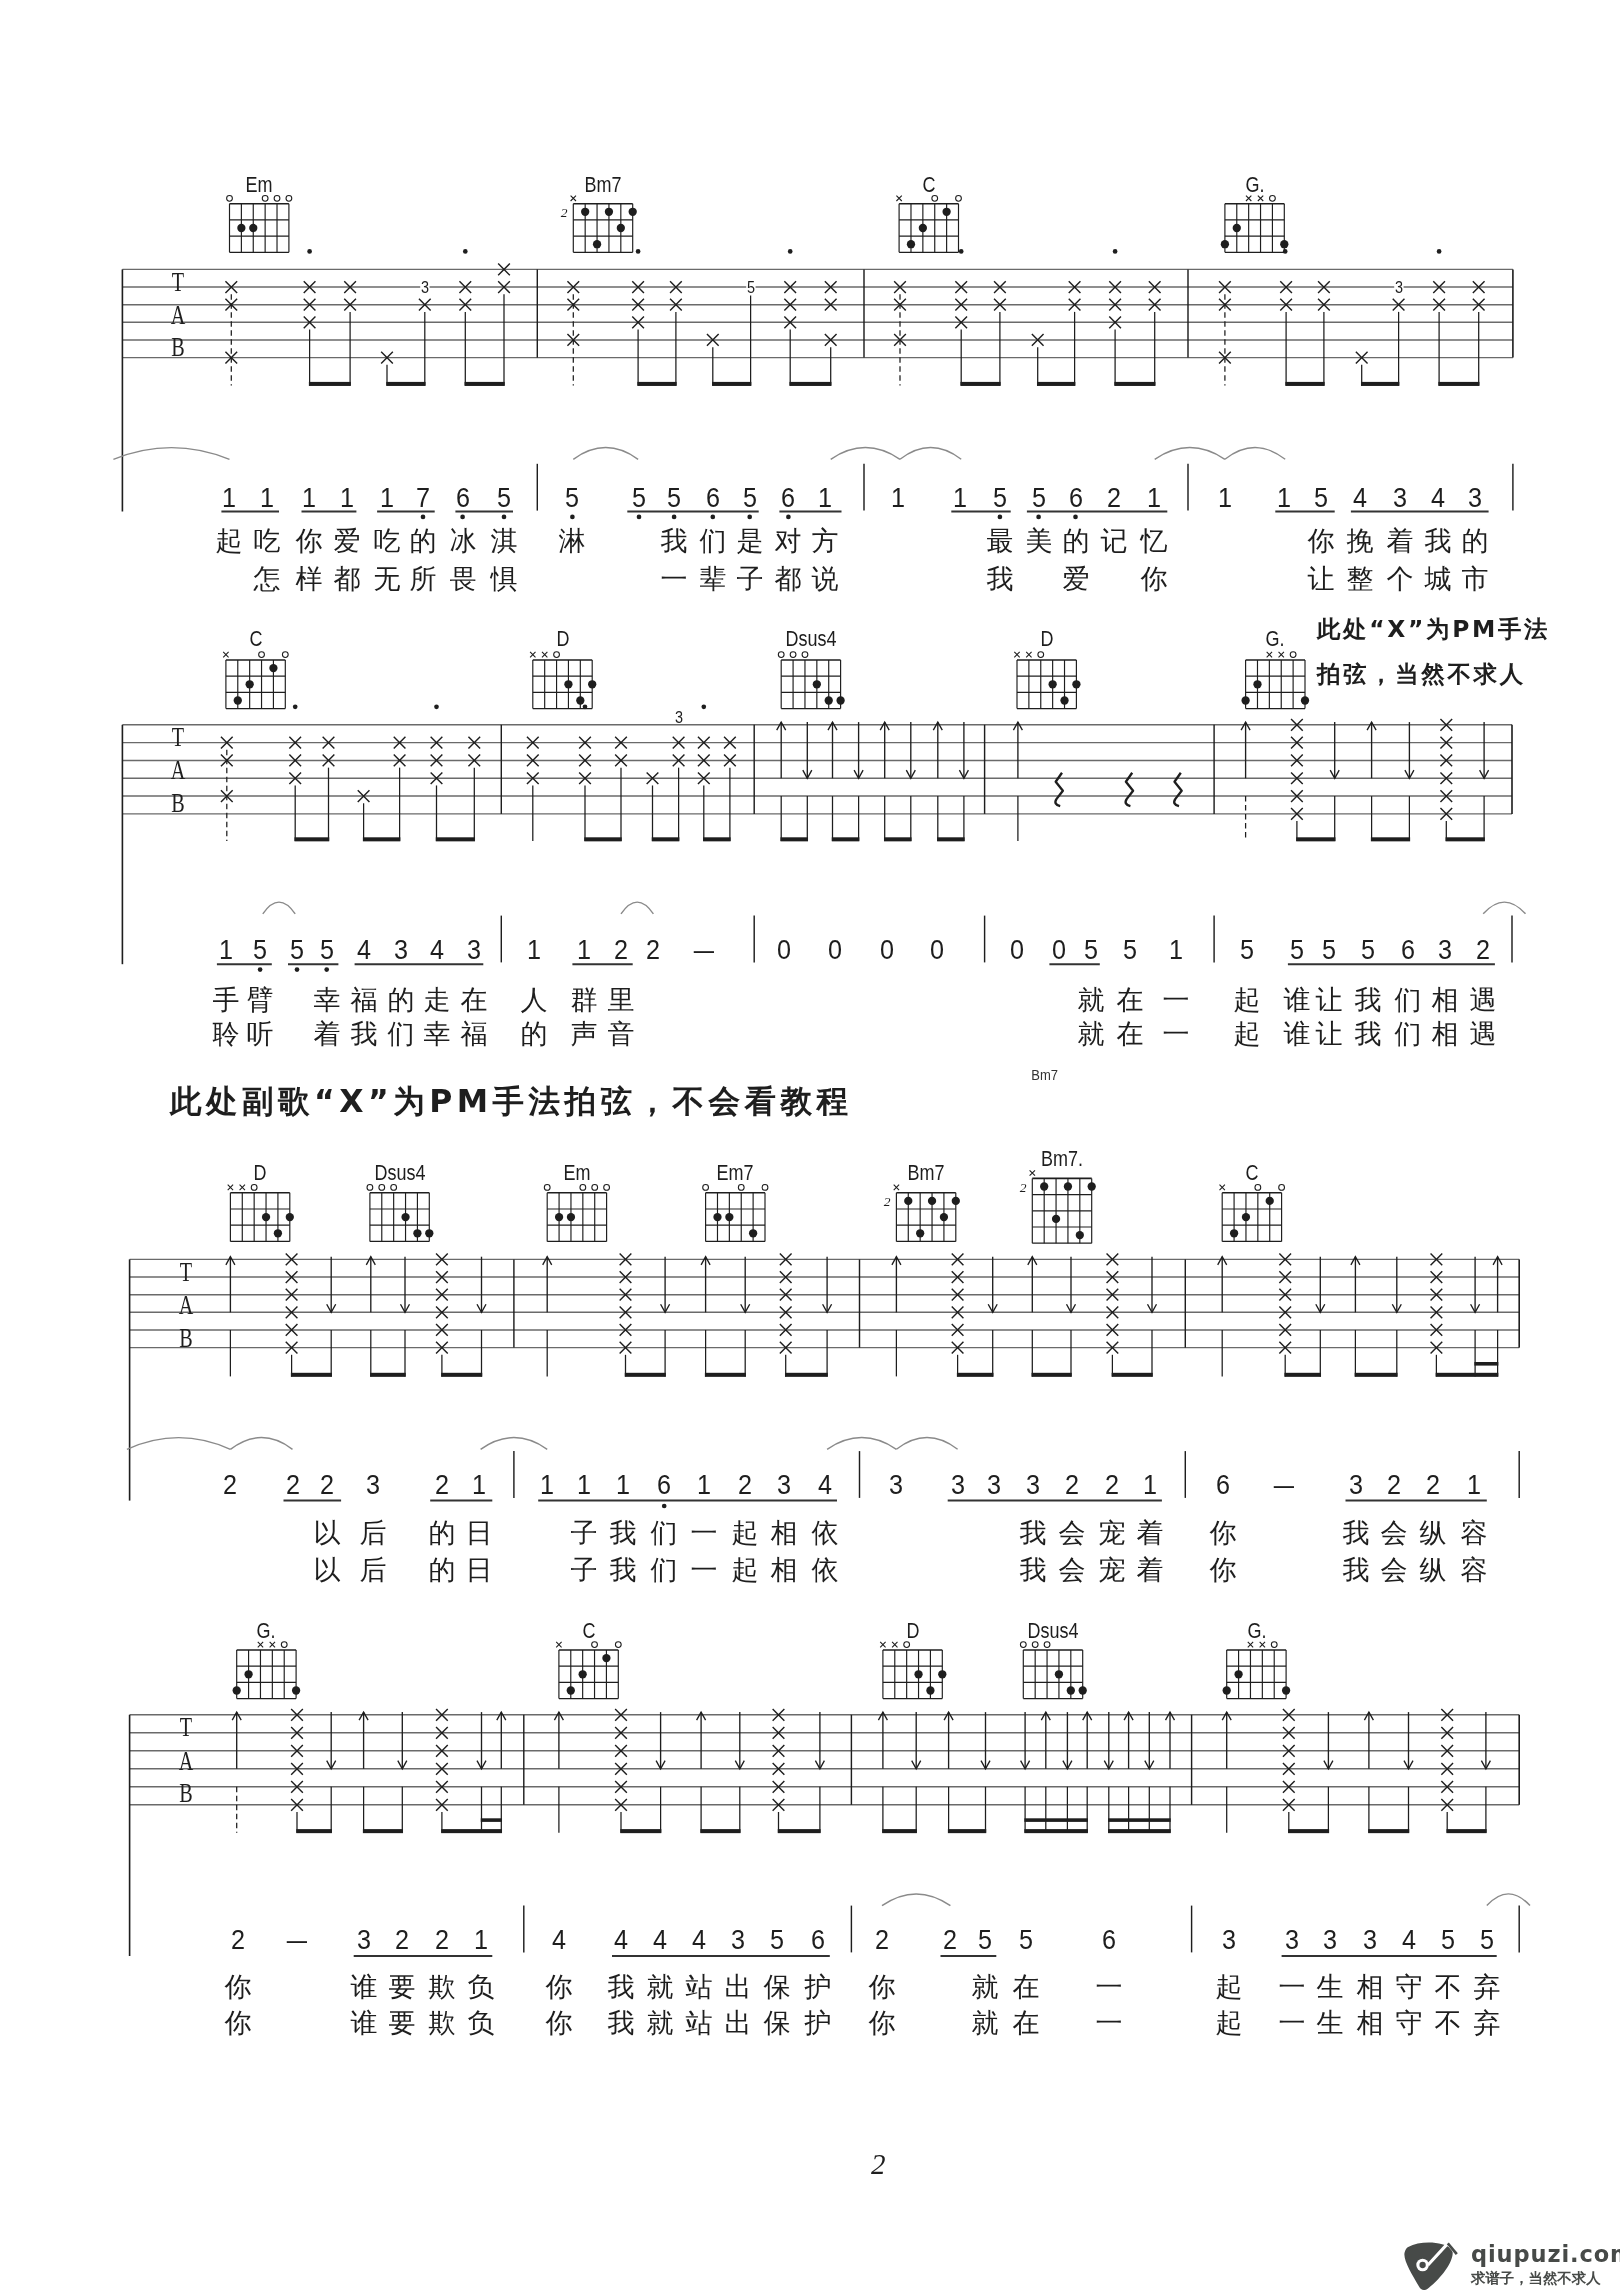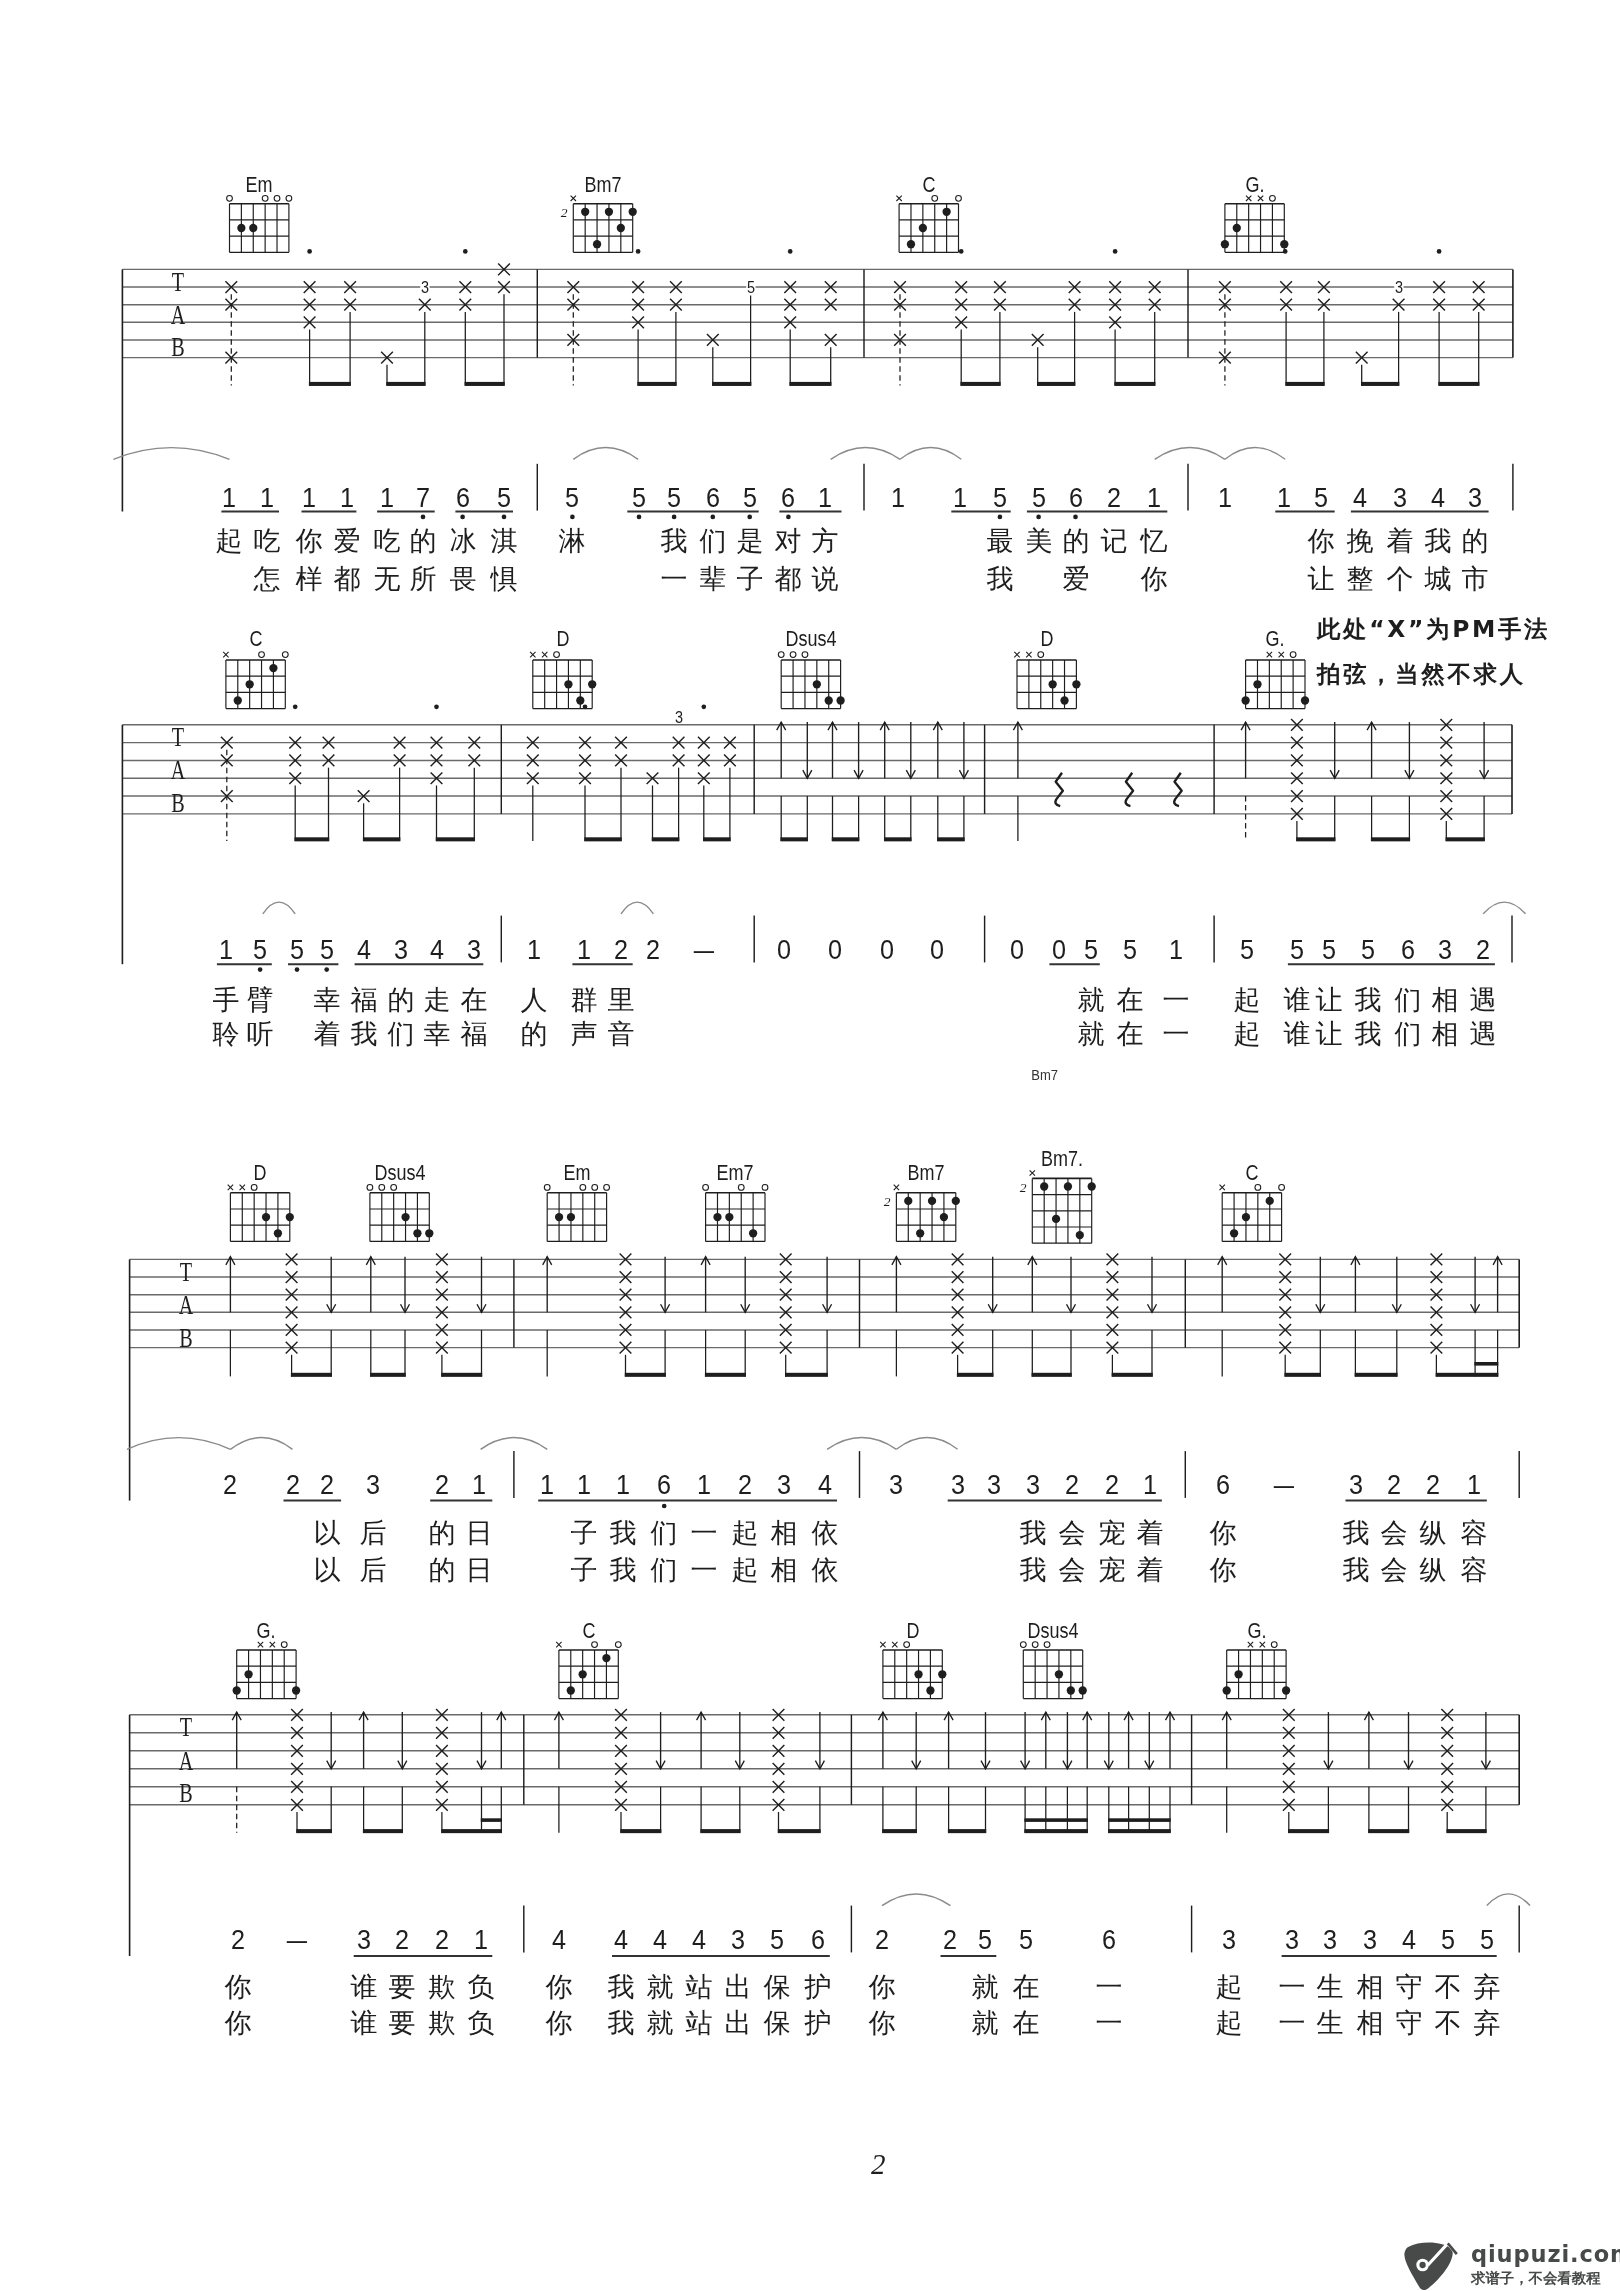--- a/index.html
+++ b/index.html
@@ -1392,28 +1392,29 @@
       <span class="t lyric" style="left: 1448px; top: 2022px;">不</span>
       <span class="t num" style="left: 1487px; top: 1940px;">5</span>
       <span class="t lyric" style="left: 1487px; top: 1986px;">弃</span>
       <span class="t lyric" style="left: 1487px; top: 2022px;">弃</span>
     </div>
 
   <div class="side-line" style="top:617px;">此处“X”为PM手法</div>
   <div class="side-line" style="top:662px;">拍弦，当然不求人</div>
 
   <div class="stray-label">Bm7</div>
+  <div class="chorus-note">此处副歌“X”为PM手法拍弦，不会看教程</div>
 
   <div class="page-number">2</div>
 
   <div>
     <svg class="wm-logo" viewBox="0 0 70 60">
       <path d="M8 10 C22 2 48 4 56 12 C62 20 48 42 30 56 C26 59 22 58 20 54 C12 40 2 24 4 16 C5 13 6 11 8 10 Z" fill="#474a48"></path>
       <circle cx="24" cy="30" r="7" fill="#ffffff"></circle>
       <circle cx="24" cy="30" r="3.5" fill="#474a48"></circle>
       <path d="M30 30 L52 6 L62 18" stroke="#ffffff" stroke-width="3.5" fill="none"></path>
       <path d="M52 6 L62 18" stroke="#474a48" stroke-width="3" fill="none"></path>
     </svg>
     <div class="wm-site">qiupuzi.com</div>
-    <div class="wm-slogan">求谱子，不会看教程</div>
+    <div class="wm-slogan">求谱子，当然不求人</div>
   </div>
 </div>
 
 
 </body></html>

